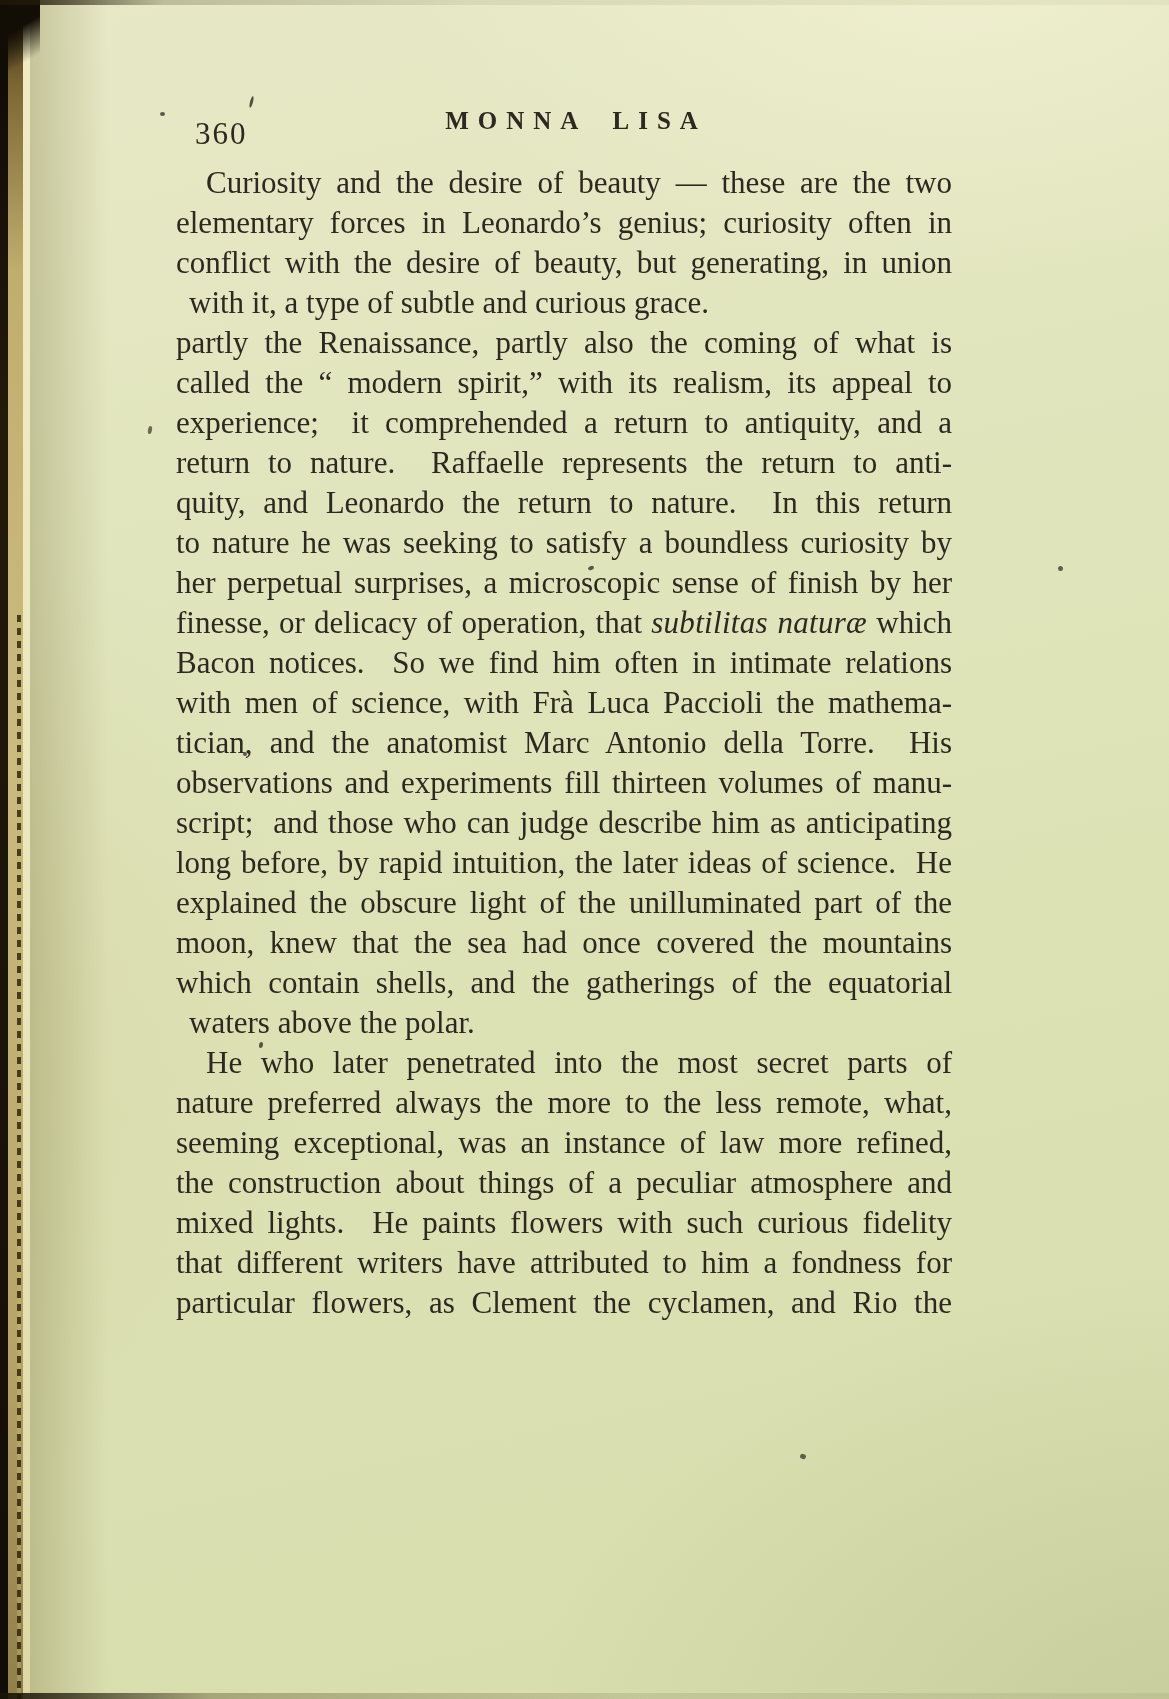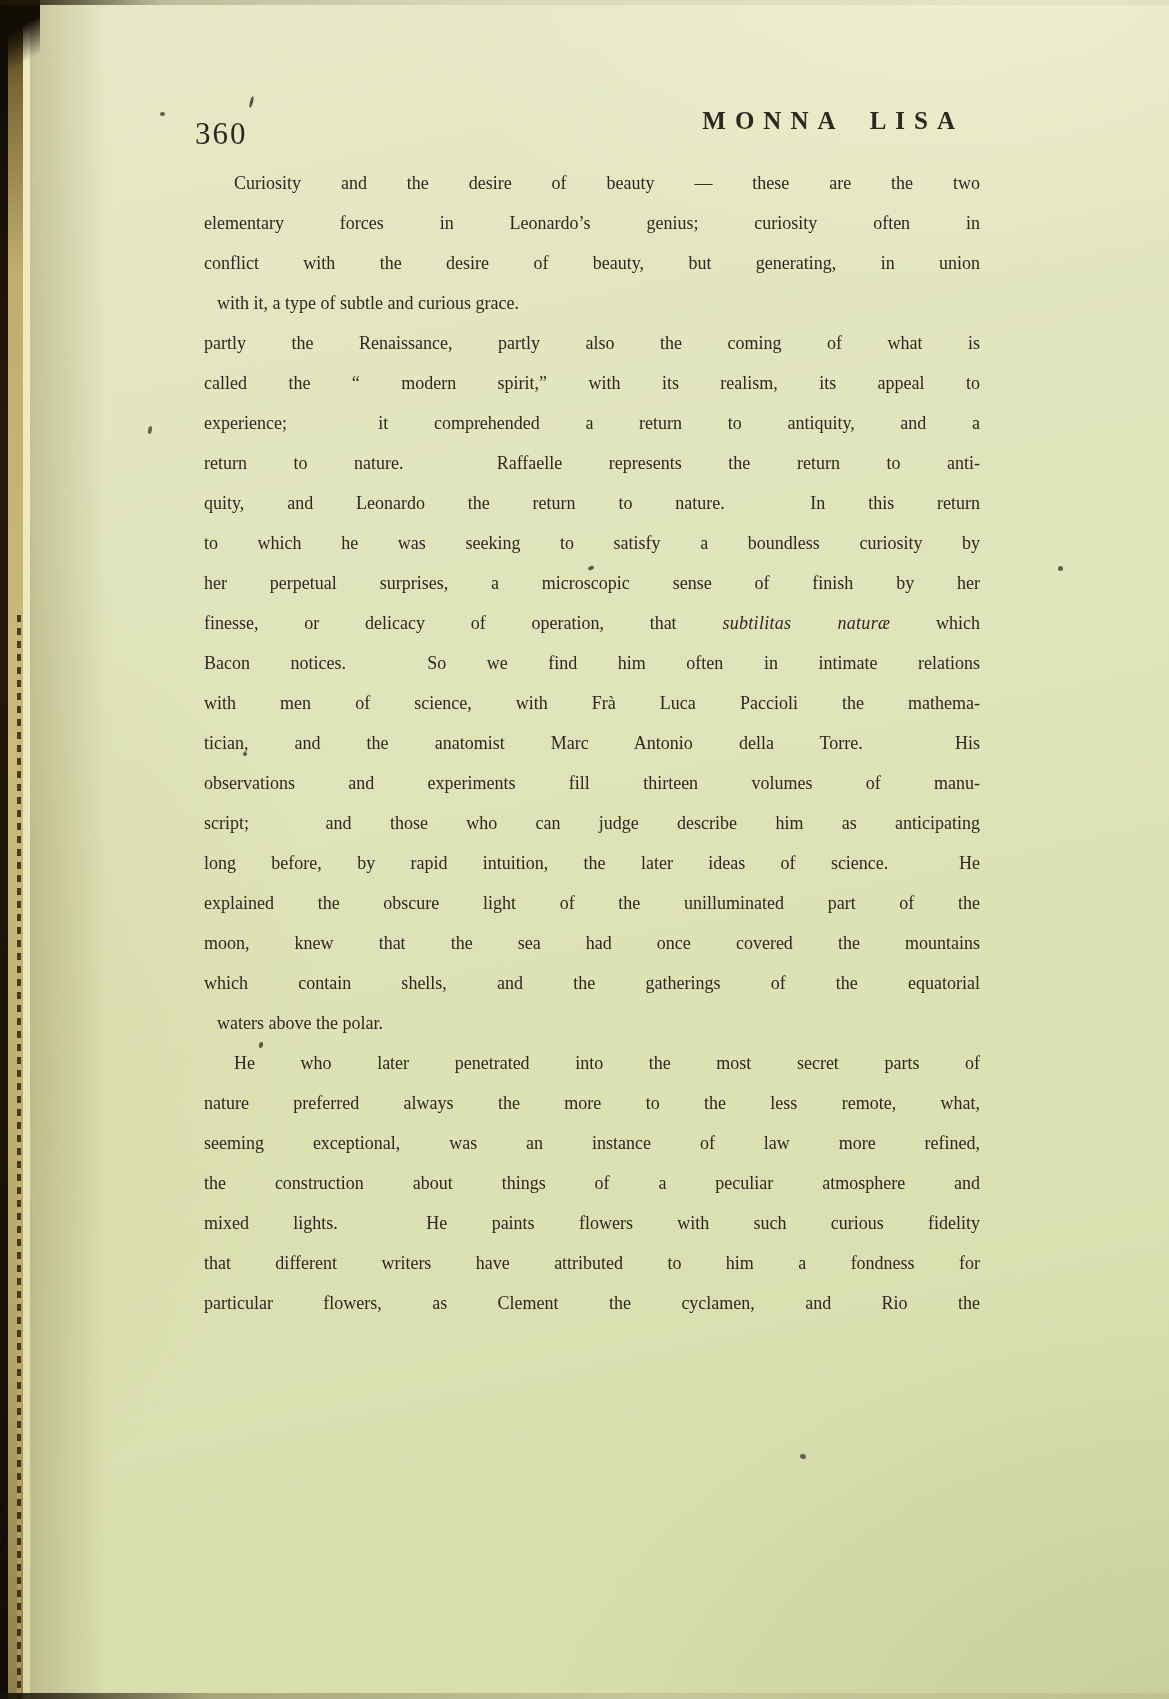--- a/index.html
+++ b/index.html
@@ -31,25 +31,25 @@
     background: linear-gradient(to right, rgba(122,112,58,0.30), rgba(122,112,58,0)); }
   .corner-tl { position: absolute; left: 0; top: 0; width: 40px; height: 78px;
     background: linear-gradient(150deg, #120d05 38%, rgba(18,13,5,0) 76%); }
   .top-edge { position: absolute; left: 0; top: 0; right: 0; height: 5px;
     background: linear-gradient(to right, rgba(28,22,9,0.95), rgba(92,88,50,0.30) 14%, rgba(125,122,82,0.14) 40%, rgba(150,150,112,0.10)); }
   .bottom-edge { position: absolute; left: 0; bottom: 0; right: 0; height: 6px;
     background: linear-gradient(to right, rgba(24,19,8,0.92), rgba(82,73,36,0.38) 18%, rgba(112,106,66,0.18) 55%, rgba(122,117,78,0.12)); }
 
   .header { position: absolute; left: 188px; top: 100px; width: 776px; color: #2e2822; }
   .page-number { position: absolute; left: 7px; top: 2px; font-size: 31px; letter-spacing: 2px; margin-top: 14px; }
-  .running-title { display: block; text-align: right; padding-top: 7px;
+  .running-title { display: block; text-align: center; padding-top: 7px;
     font-size: 25px; font-weight: 600; letter-spacing: 0.36em; word-spacing: 0.45em; }
 
-  .text-block { position: absolute; left: 204px; top: 163px; width: 776px;
-    font-size: 18px; line-height: 40px; color: #2e2822; }
+  .text-block { position: absolute; left: 176px; top: 163px; width: 776px;
+    font-size: 31px; line-height: 40px; color: #2e2822; }
   .line { text-align: justify; text-align-last: justify; }
   .line.flush { text-align-last: left; margin-left: 13px; }
   .line.first { text-indent: 30px; }
   .line i { letter-spacing: 0.3px; margin-top: 11px; }
 
   .speck { position: absolute; background: #3a332a; border-radius: 50%; }
 </style>
 </head>
 <body>
 
@@ -72,21 +72,21 @@
   <div class="text-block" id="text-block">
       <div class="line first">Curiosity and the desire of beauty — these are the two</div>
       <div class="line">elementary forces in Leonardo’s genius; curiosity often in</div>
       <div class="line">conflict with the desire of beauty, but generating, in union</div>
       <div class="line flush">with it, a type of subtle and curious grace.</div>
       <div class="line">partly the Renaissance, partly also the coming of what is</div>
       <div class="line">called the “ modern spirit,” with its realism, its appeal to</div>
       <div class="line">experience;&nbsp; it comprehended a return to antiquity, and a</div>
       <div class="line">return to nature.&nbsp; Raffaelle represents the return to anti-</div>
       <div class="line">quity, and Leonardo the return to nature.&nbsp; In this return</div>
-      <div class="line">to which he was seeking to satisfy a boundless curiosity by</div>
+      <div class="line">to nature he was seeking to satisfy a boundless curiosity by</div>
       <div class="line">her perpetual surprises, a microscopic sense of finish by her</div>
       <div class="line">finesse, or delicacy of operation, that <i>subtilitas naturæ</i> which</div>
       <div class="line">Bacon notices.&nbsp; So we find him often in intimate relations</div>
       <div class="line">with men of science, with Frà Luca Paccioli the mathema-</div>
       <div class="line">tician, and the anatomist Marc Antonio della Torre.&nbsp; His</div>
       <div class="line">observations and experiments fill thirteen volumes of manu-</div>
       <div class="line">script;&nbsp; and those who can judge describe him as anticipating</div>
       <div class="line">long before, by rapid intuition, the later ideas of science.&nbsp; He</div>
       <div class="line">explained the obscure light of the unilluminated part of the</div>
       <div class="line">moon, knew that the sea had once covered the mountains</div>

